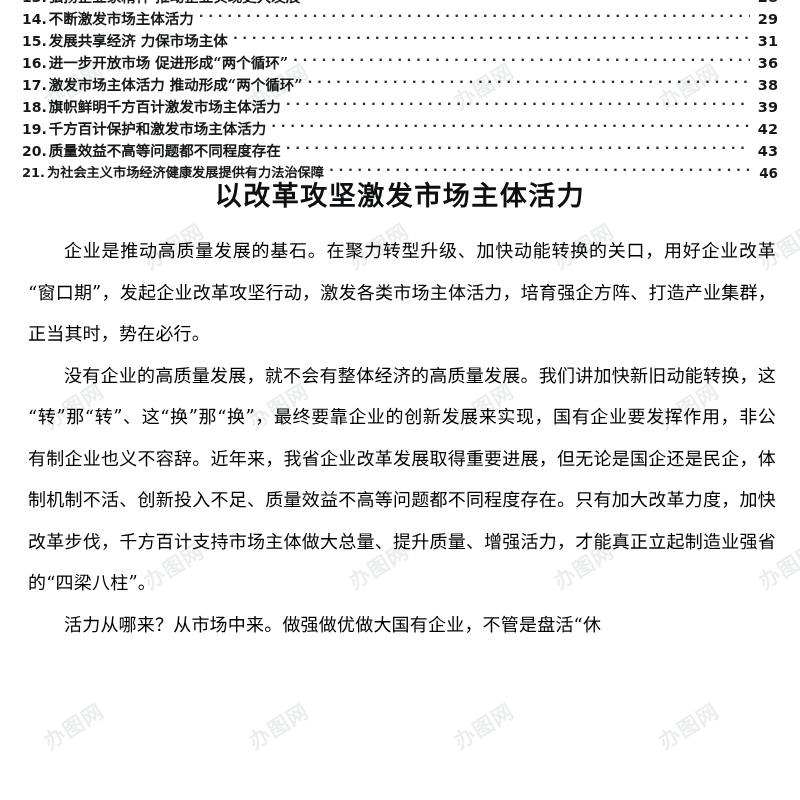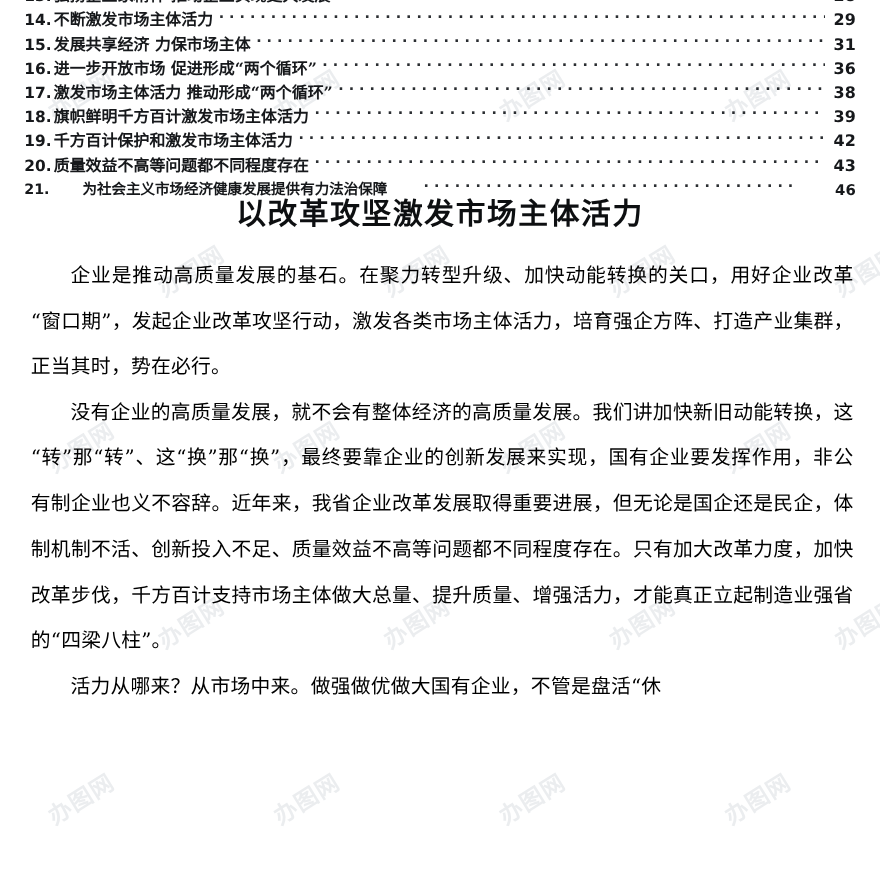--- a/index.html
+++ b/index.html
@@ -65,21 +65,20 @@
     height: 22px;
     line-height: 22px;
     font-family: "DejaVu Serif", "Liberation Serif", serif;
     font-size: 14.5px;
     font-weight: 700;
     color: #16181b;
     white-space: nowrap;
   }
   .toc-row.compact {
     font-size: 13.2px;
-    gap: 28px;
   }
   .toc-num {
     flex: 0 0 auto;
     padding-right: 2px;
     font-family: "DejaVu Sans", "Liberation Sans", sans-serif;
     font-size: 14px;
     font-weight: 700;
   }
   .toc-row.compact .toc-num { font-size: 13px; }
   .toc-title {

